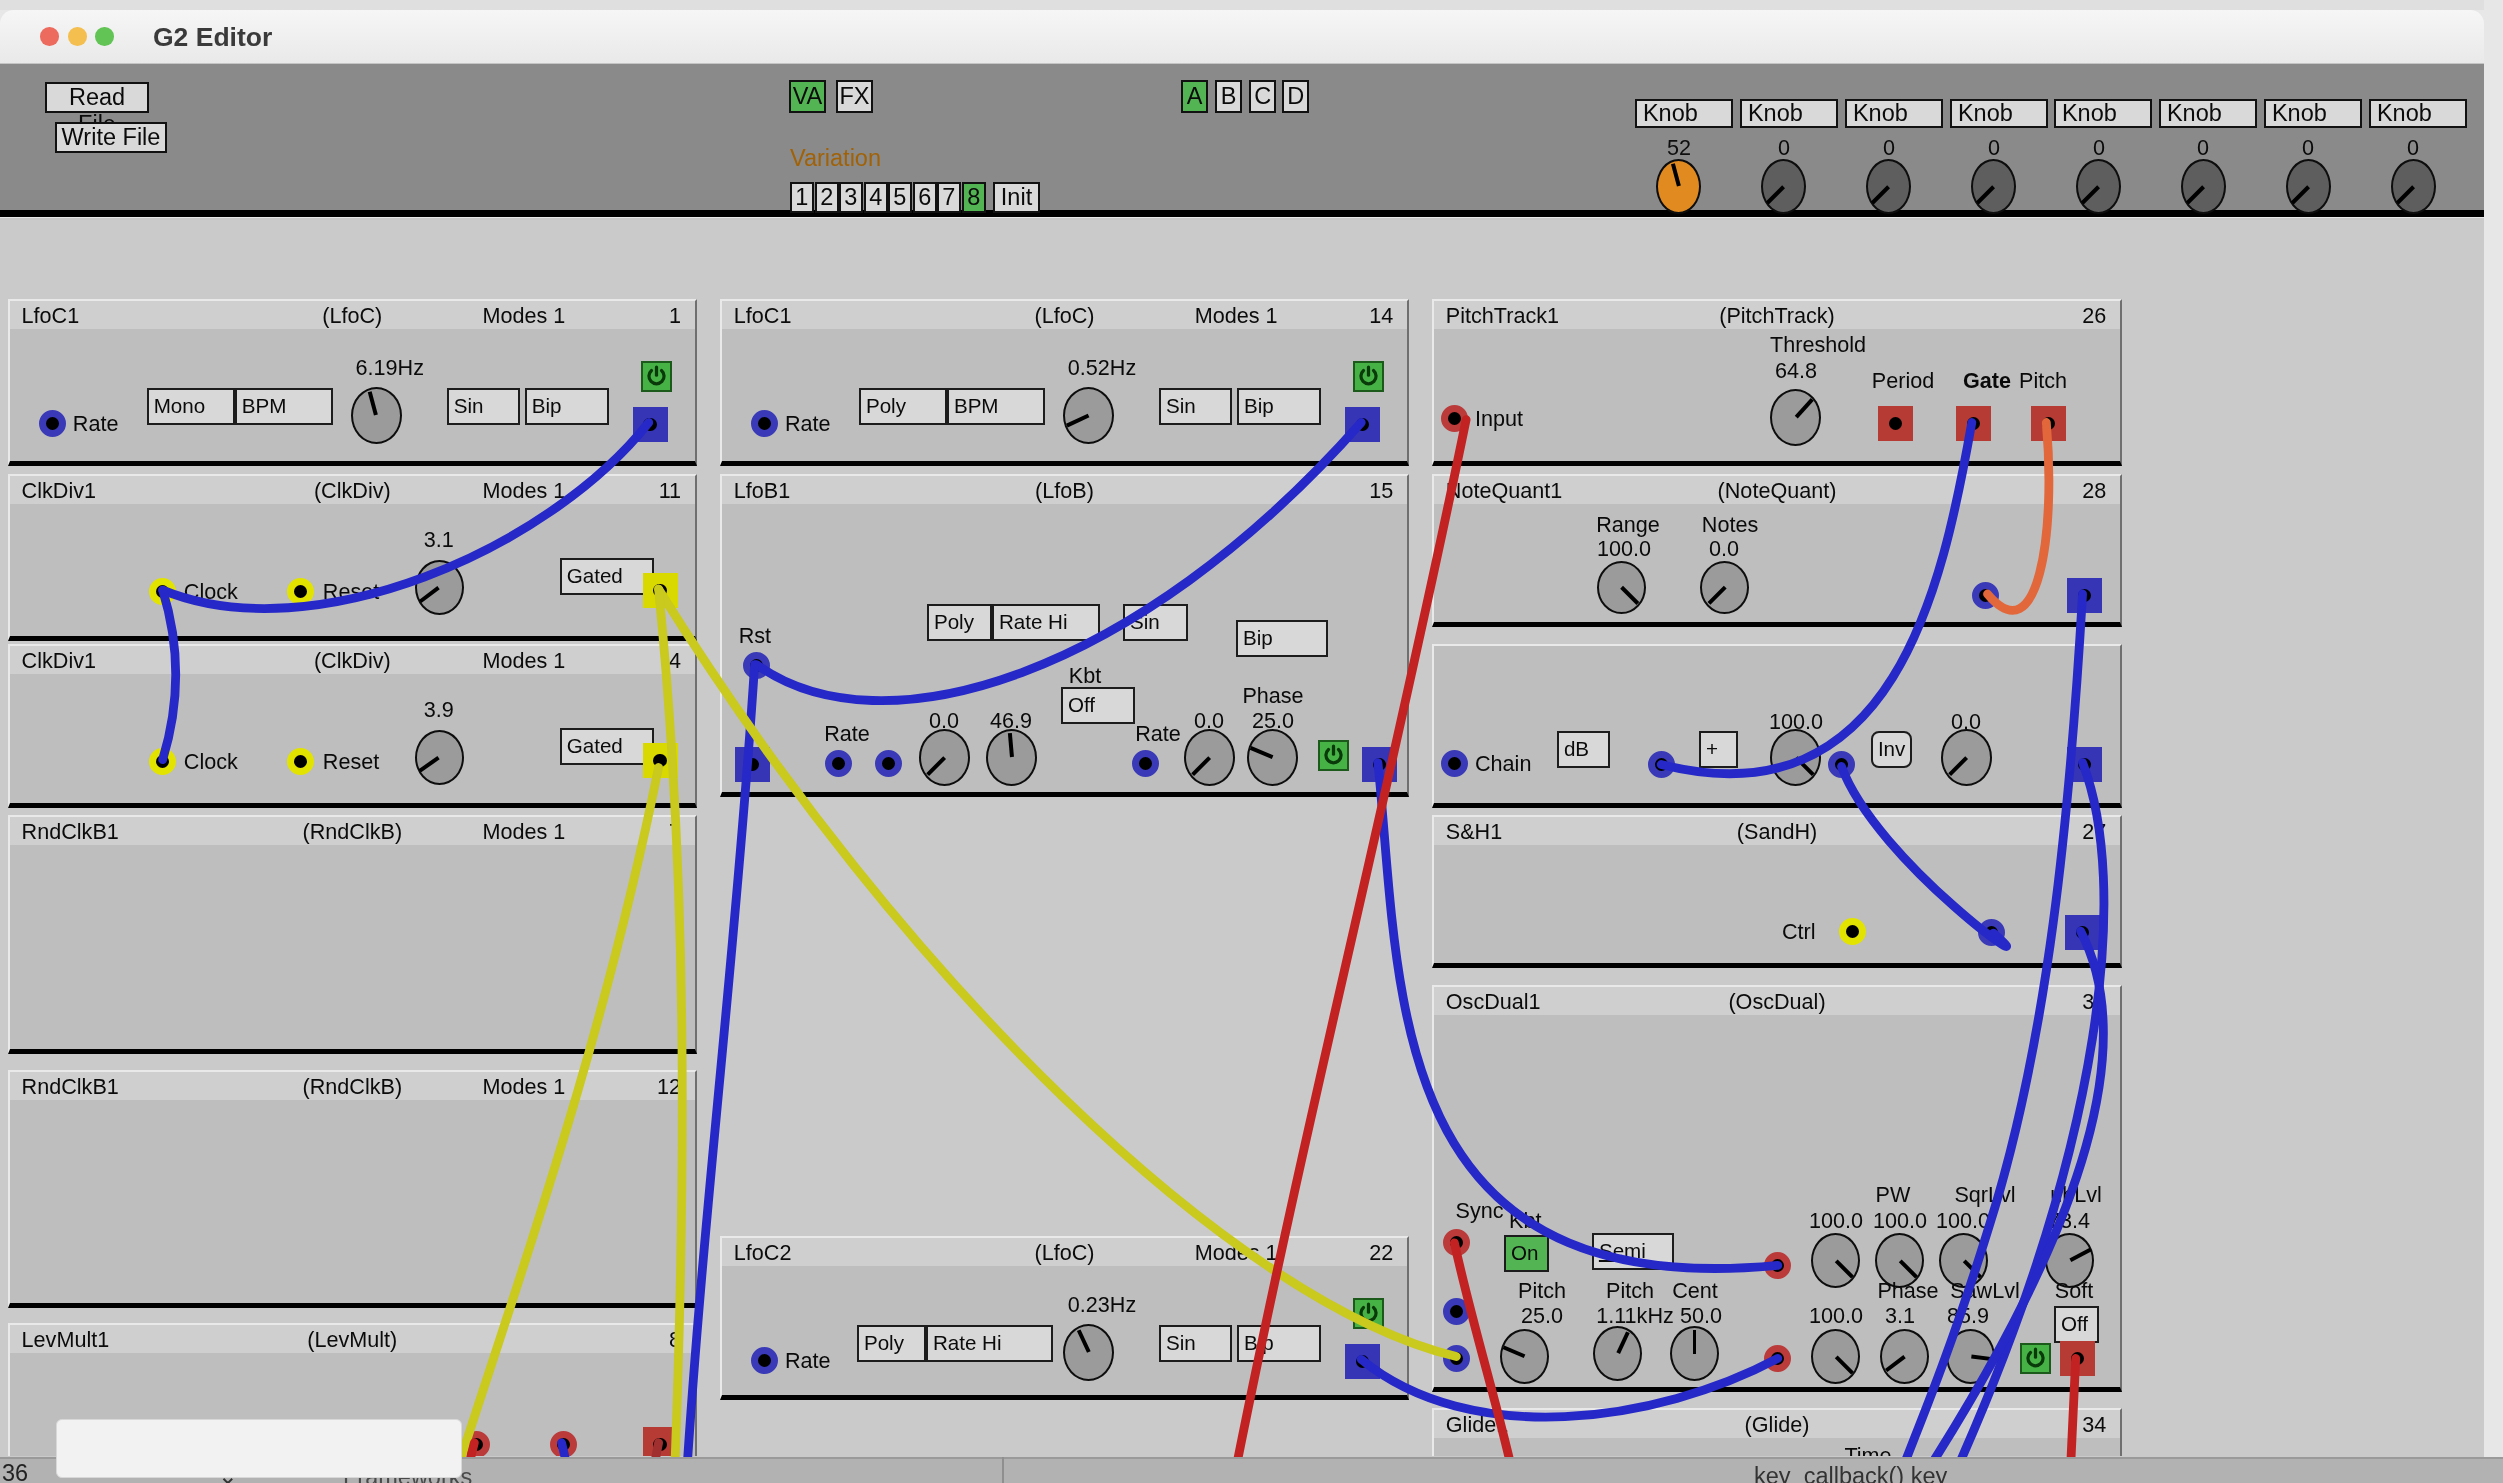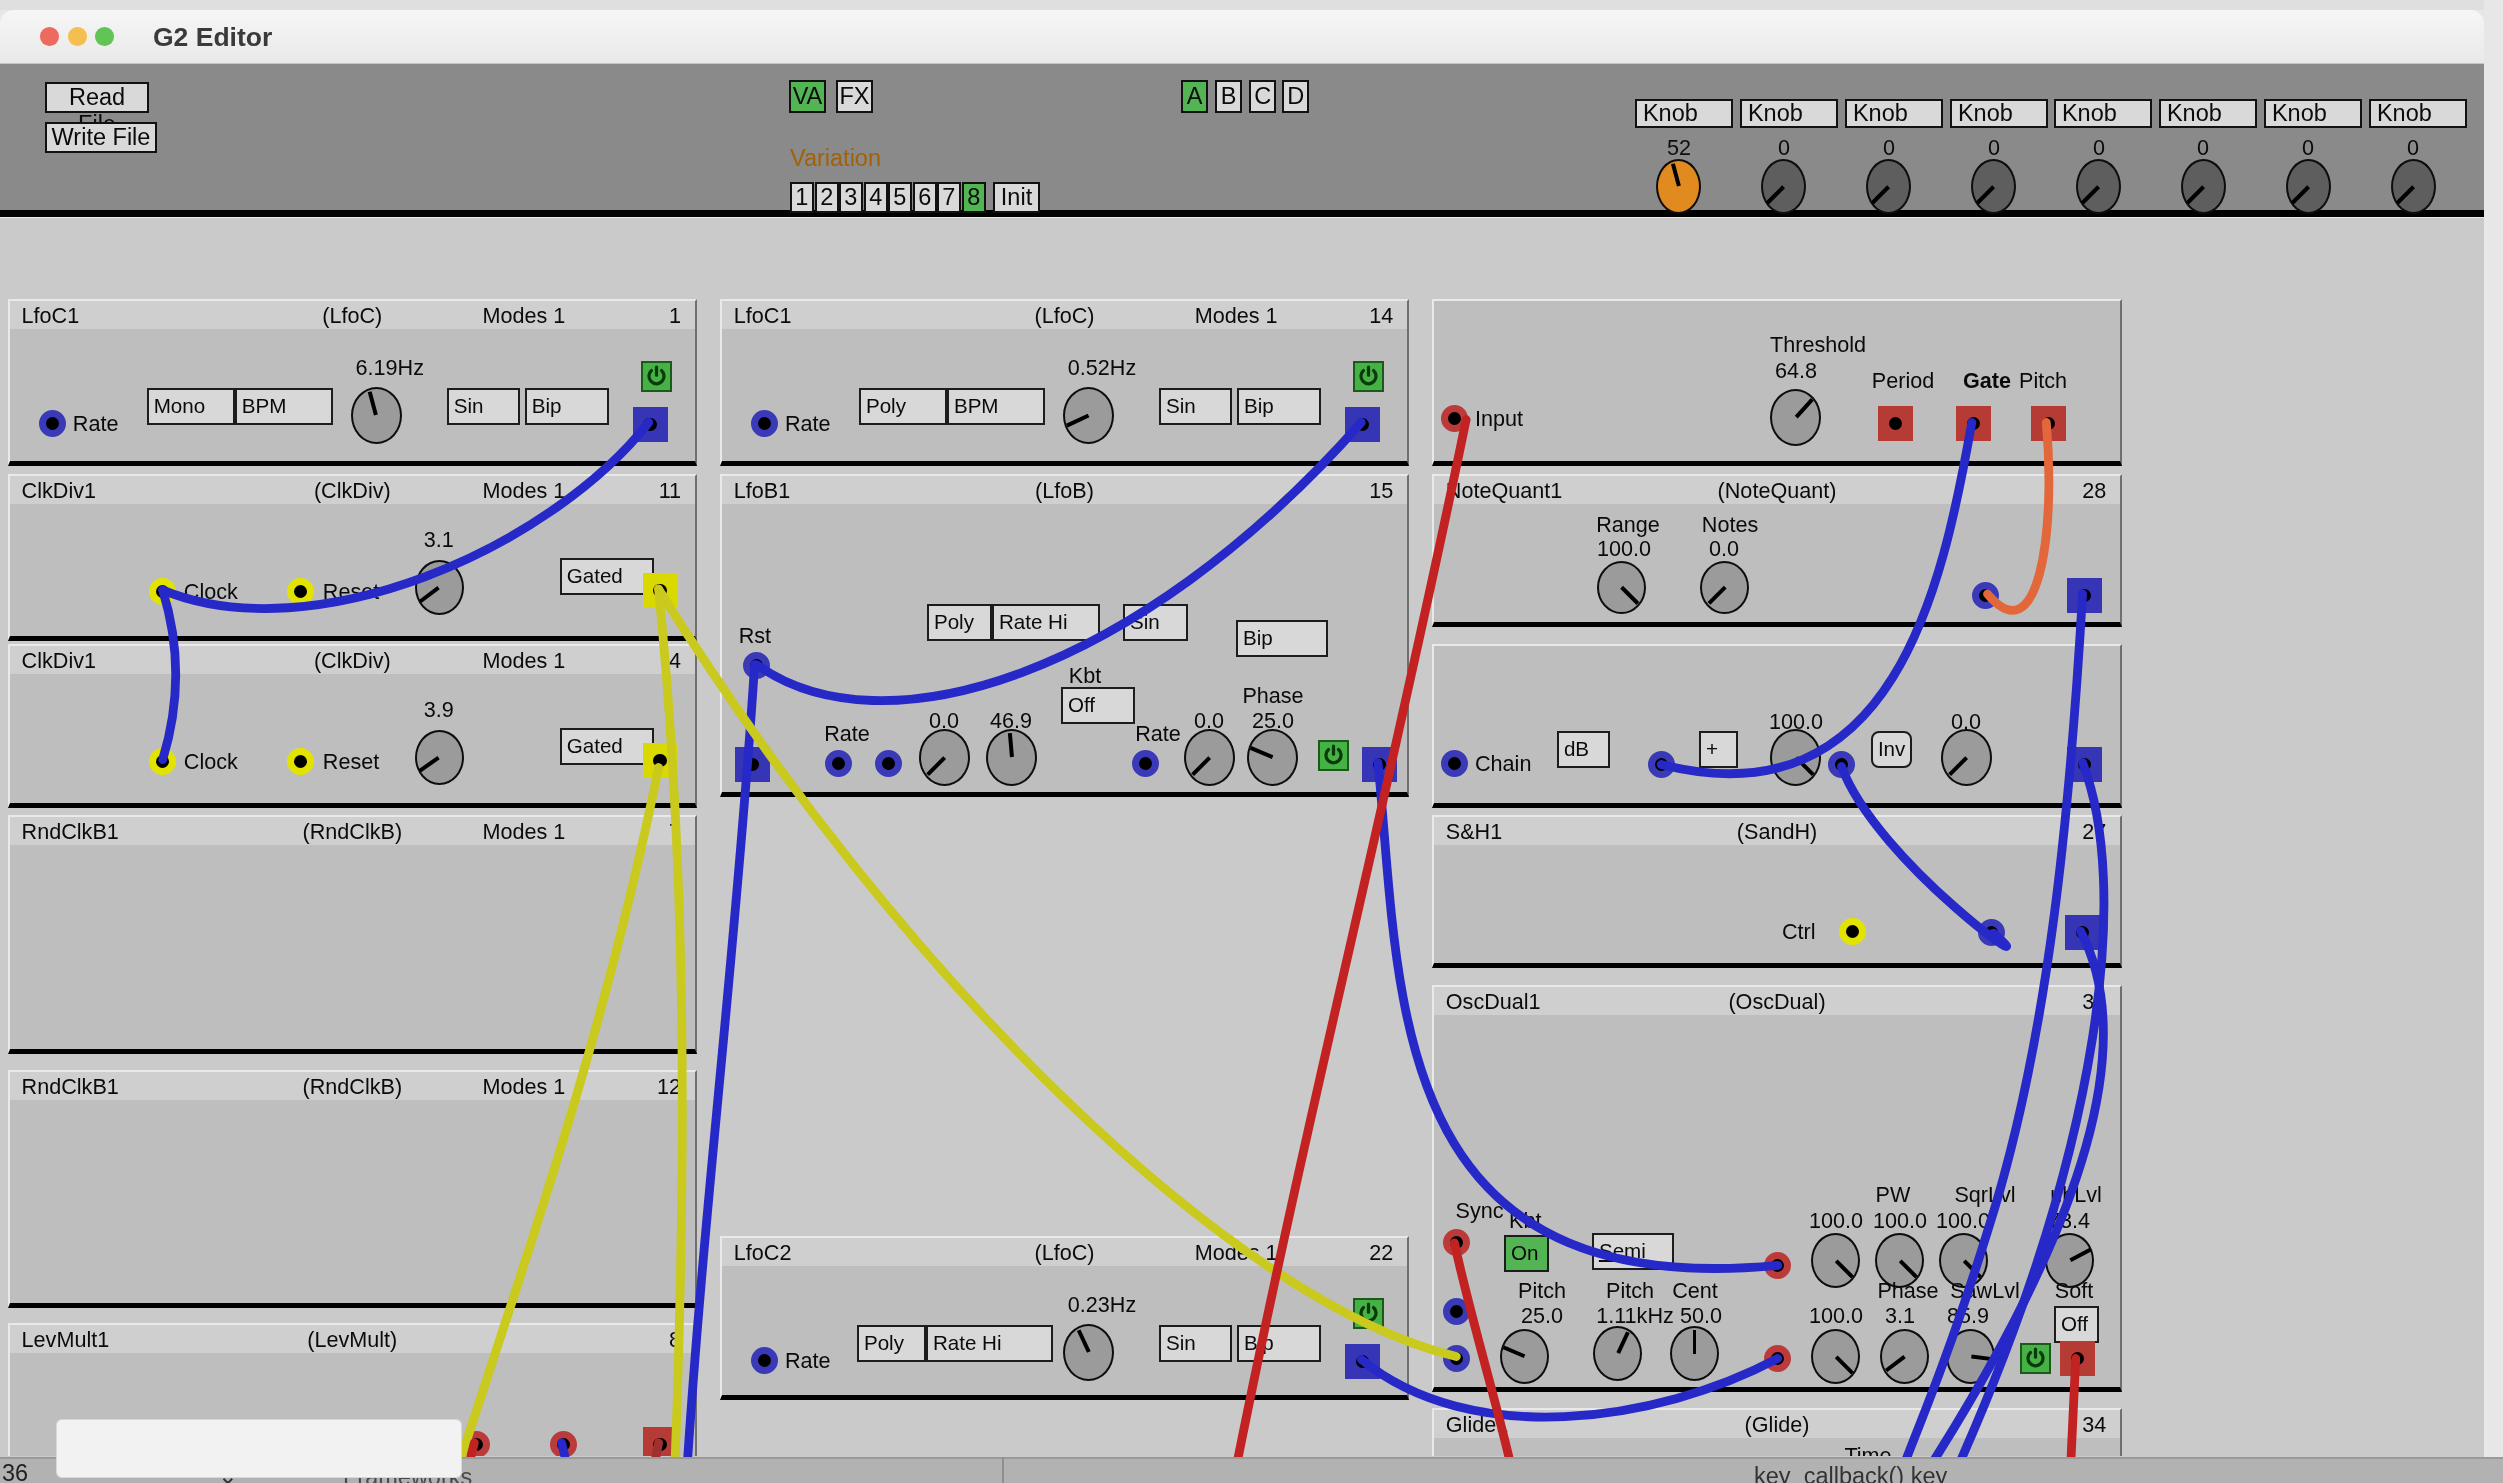--- a/index.html
+++ b/index.html
@@ -76,21 +76,21 @@
 
 <div class="titlebar">
   <span class="light l-red"></span>
   <span class="light l-yellow"></span>
   <span class="light l-green"></span>
   <span class="title">G2 Editor</span>
 </div>
 
 <div class="toolbar"></div>
 <div class="btn" style="left:45px;top:82px;width:104px;height:31px;z-index:6;">Read File</div>
-<div class="btn" style="left:45px;top:122px;width:112px;height:31px;z-index:6;text-align:center;">Write File</div>
+<div class="btn" style="left:55px;top:122px;width:112px;height:31px;z-index:6;text-align:center;">Write File</div>
 
 <div class="btn green" style="left:789px;top:80px;width:37px;height:33px;z-index:6;line-height:29px;">VA</div>
 <div class="btn" style="left:836px;top:80px;width:37px;height:33px;z-index:6;line-height:29px;">FX</div>
 
 <div class="btn green" style="left:1181px;top:80px;width:27.4px;height:33px;z-index:6;line-height:29px;">A</div>
 <div class="btn" style="left:1215px;top:80px;width:27.4px;height:33px;z-index:6;line-height:29px;">B</div>
 <div class="btn" style="left:1249px;top:80px;width:27.4px;height:33px;z-index:6;line-height:29px;">C</div>
 <div class="btn" style="left:1282px;top:80px;width:27.4px;height:33px;z-index:6;line-height:29px;">D</div>
 
 <div class="lbl" style="left:790px;top:145px;font-size:23.5px;color:#a16207;z-index:6;">Variation</div>
@@ -334,20 +334,25 @@
   <div class="pwr" style="left:631px;top:60px;">
       <svg viewBox="0 0 20 20">
         <path d="M10 3v6" stroke="#0a3a0a" stroke-width="2.4" fill="none" stroke-linecap="round"></path>
         <path d="M6.3 5.6a5.6 5.6 0 1 0 7.4 0" stroke="#0a3a0a" stroke-width="2.4" fill="none" stroke-linecap="round"></path>
       </svg>
     </div>
   <span class="pin-s" style="left:623px;top:106px;"></span>
 </div>
 
 <div class="module" style="left:1432px;top:299px;width:690px;height:167px;">
+  <div class="mh">
+    <span class="mname">PitchTrack1</span>
+    <span class="mtype">(PitchTrack)</span>
+    <span class="midx">26</span>
+  </div>
   <span class="pin-r red" style="left:6.9px;top:104px;"></span>
   <span class="lbl" style="left:41px;top:105px;">Input</span>
   <span class="lbl cc" style="left:384px;top:31px;">Threshold</span>
   <span class="lbl cc" style="left:362px;top:57px;">64.8</span>
   <div class="knob" style="left:336px;top:88px;width:51px;height:57px;">
       <span class="ptr" style="transform:rotate(42deg);"></span>
     </div>
   <span class="lbl cc" style="left:469px;top:67px;">Period</span>
   <span class="lbl cc" style="left:553px;top:67px;font-weight:bold;">Gate</span>
   <span class="lbl cc" style="left:609px;top:67px;">Pitch</span>

